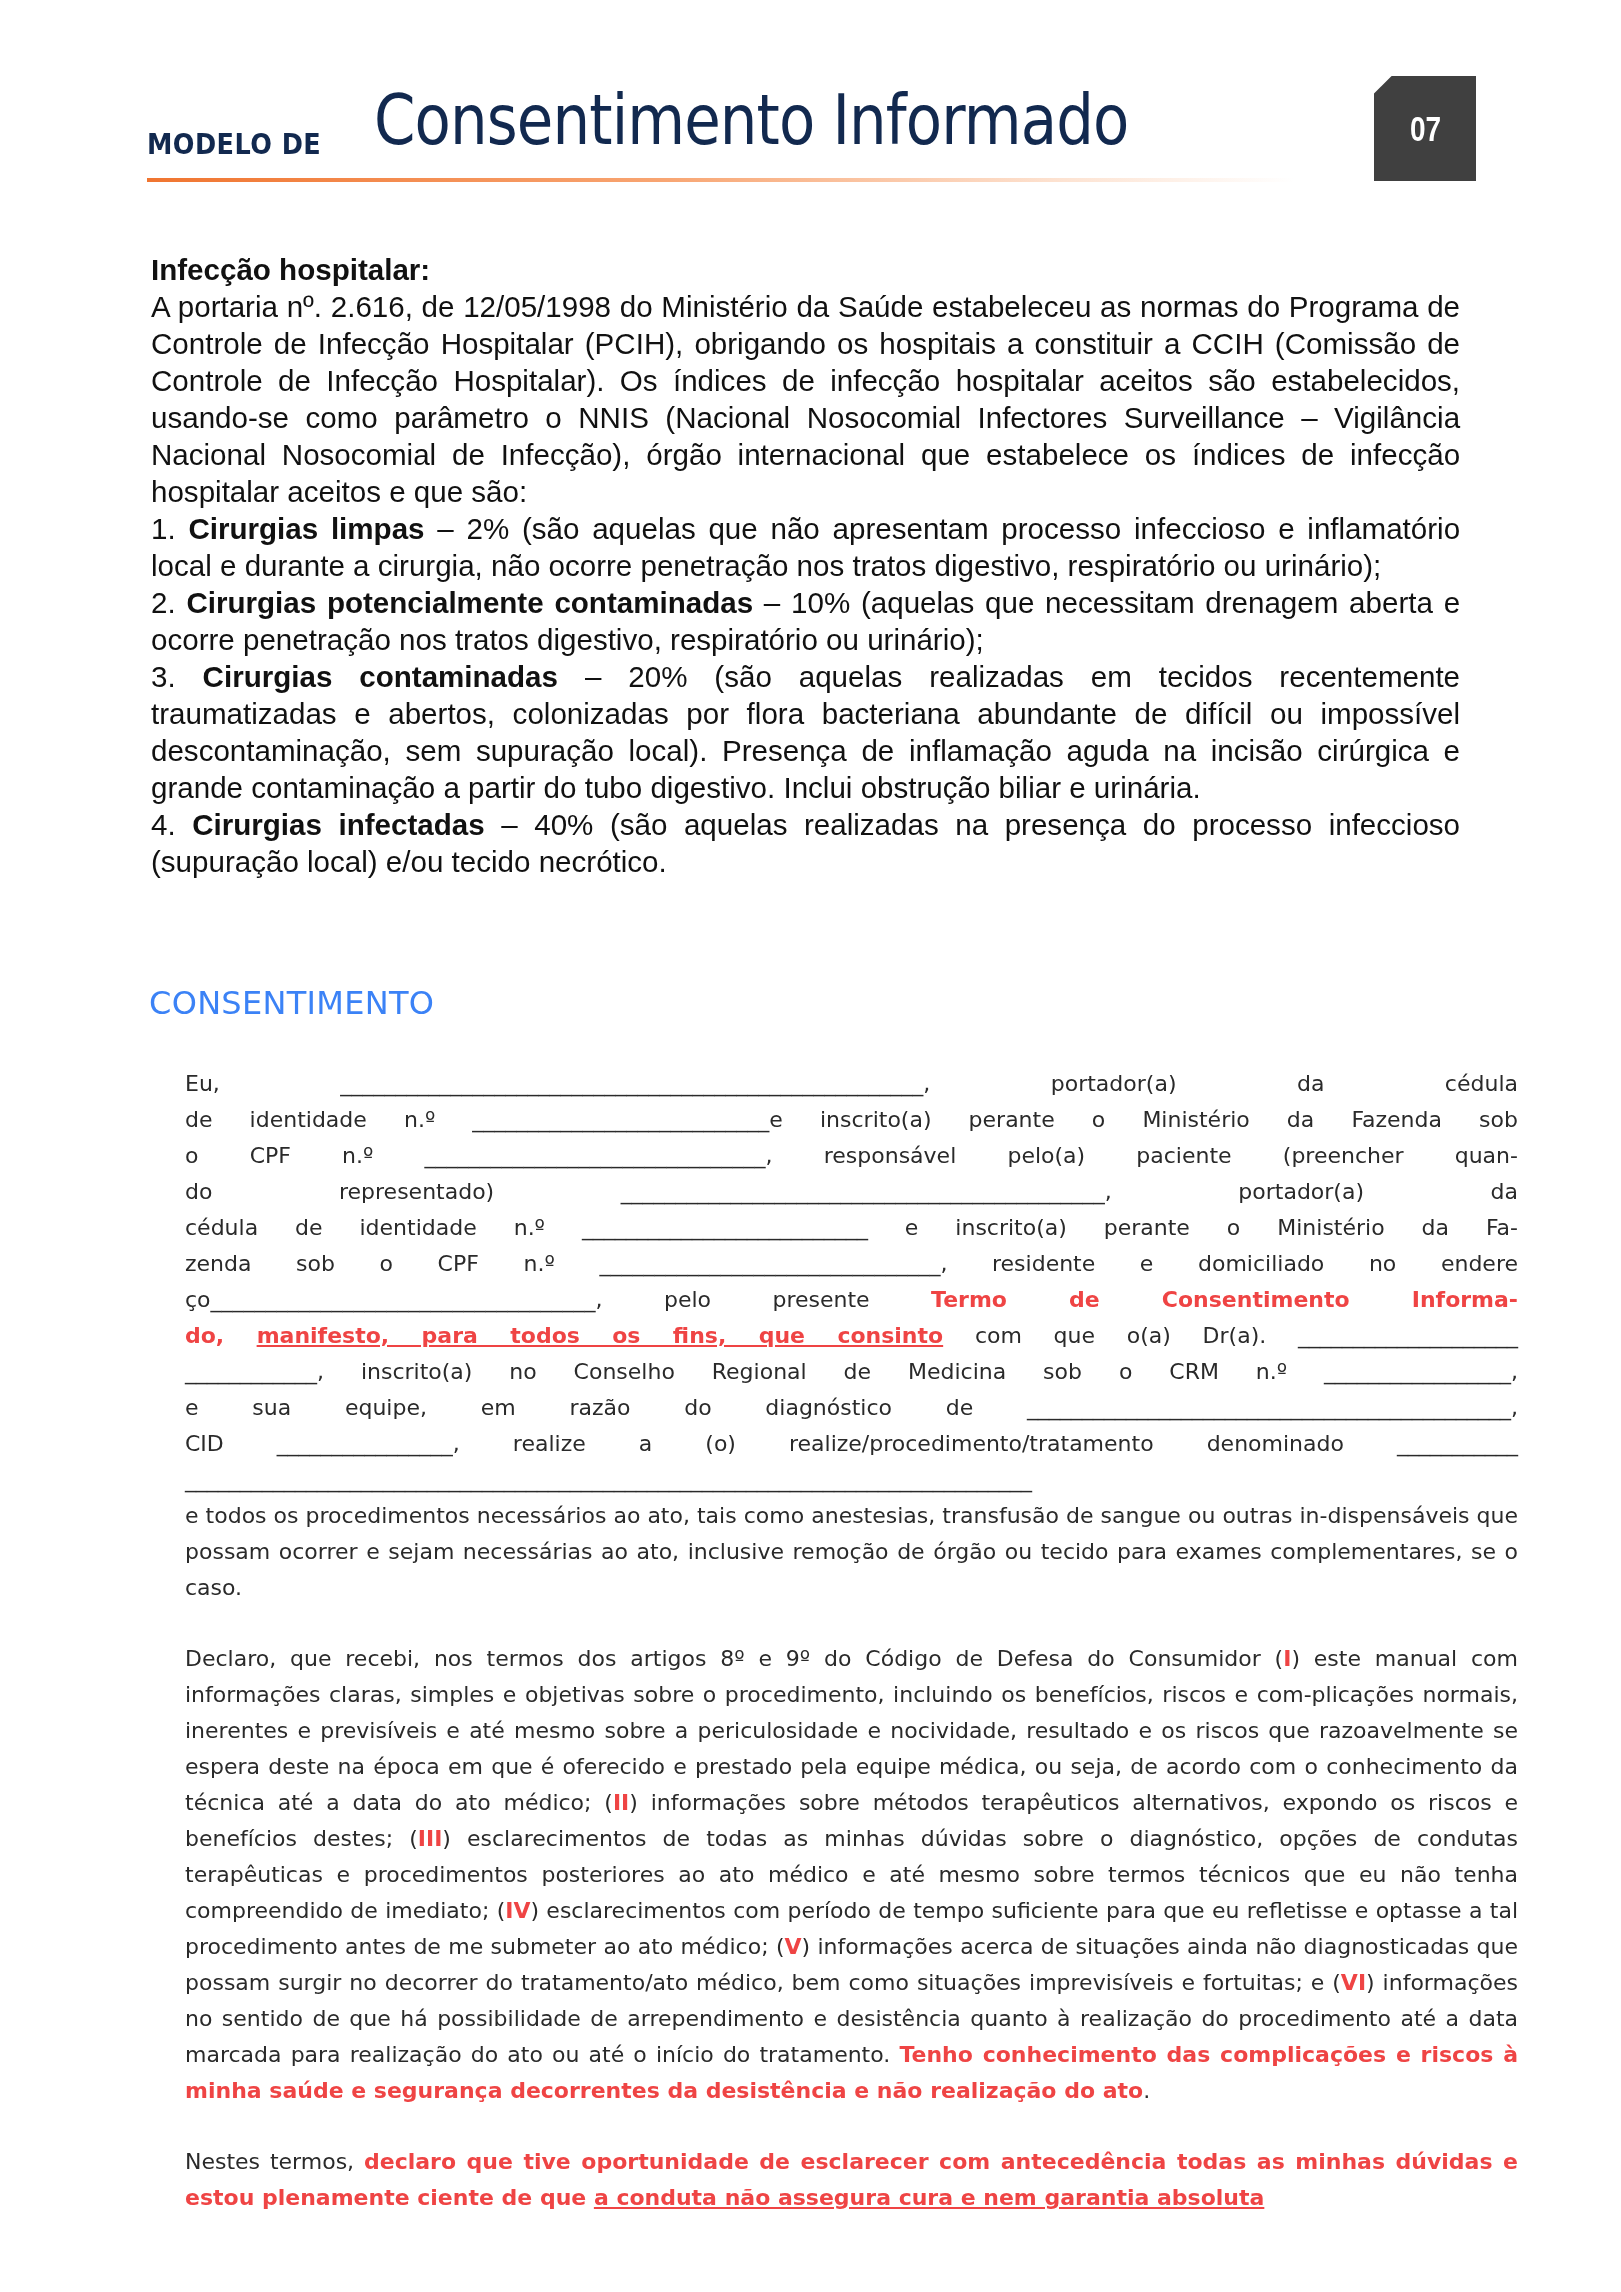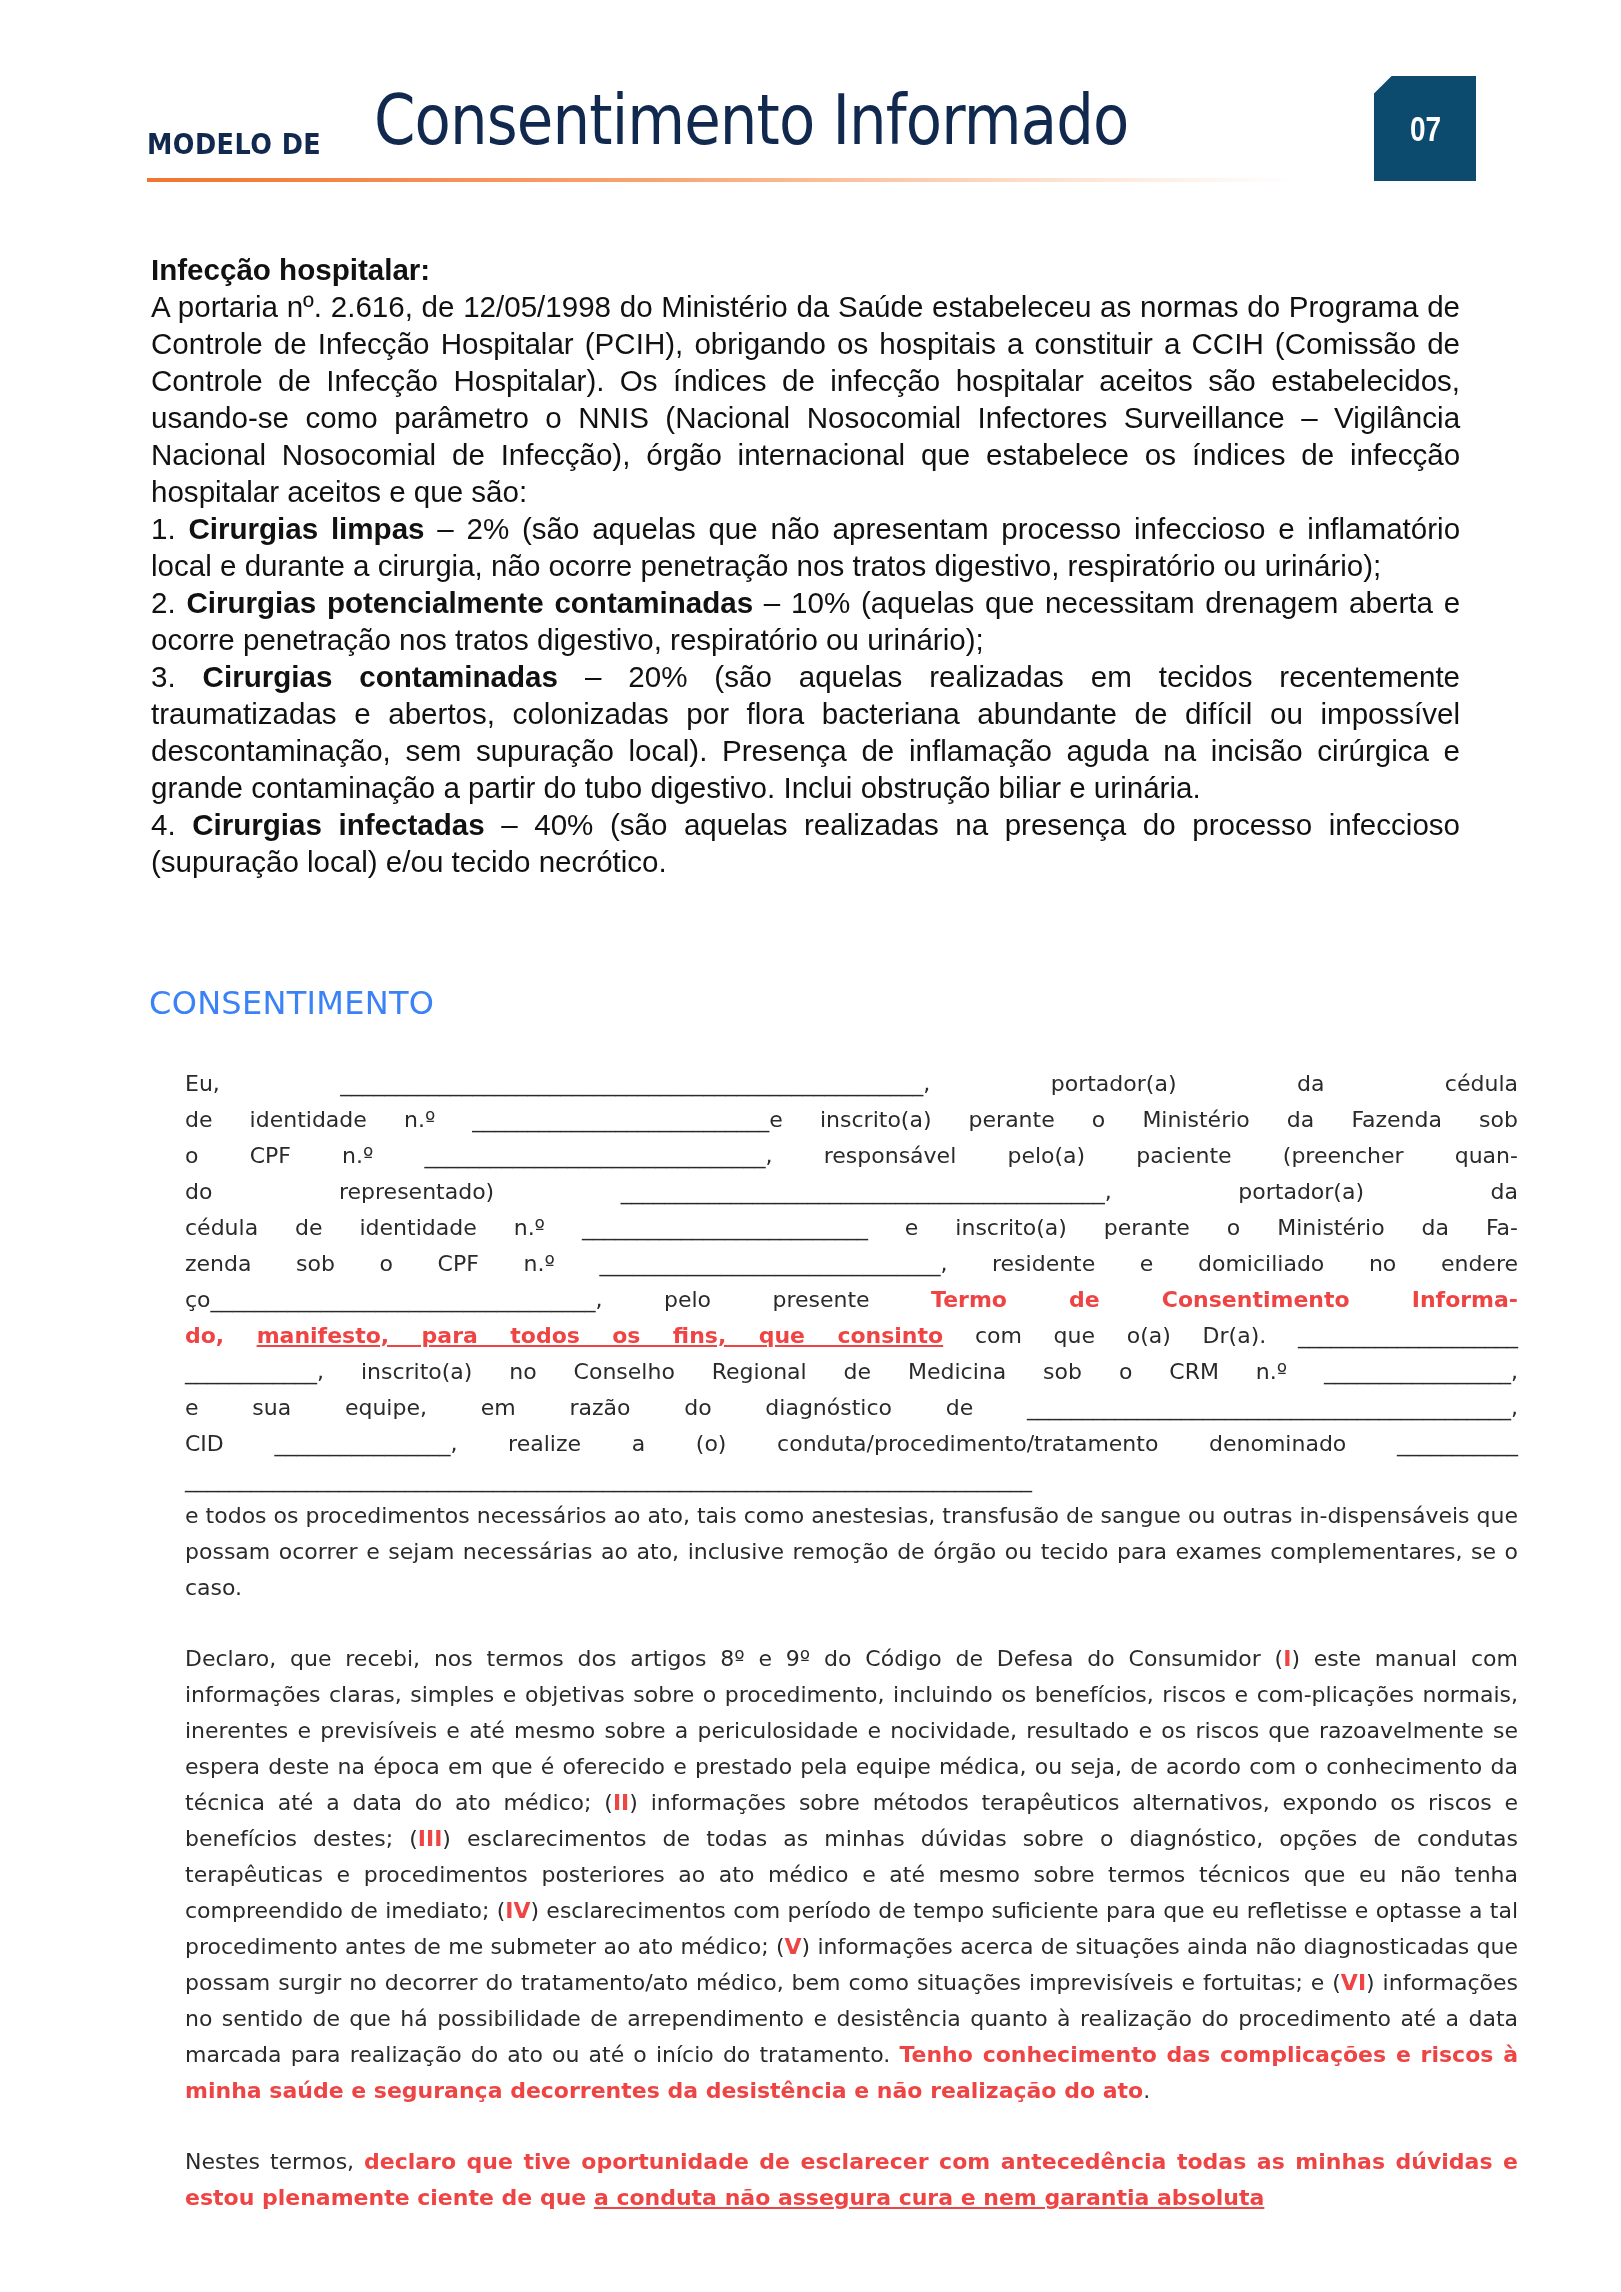--- a/index.html
+++ b/index.html
@@ -17,21 +17,21 @@
     font-family: "DejaVu Sans", sans-serif; font-weight: normal;
     font-size: 69px; color: #12294f; letter-spacing: -1px;
     transform: scaleX(0.86); transform-origin: left top; line-height: 1;
   }
   .title-rule {
     position: absolute; left: 0; top: 102px; width: 1147px; height: 3.9px;
     background: linear-gradient(to right, #f07530 0%, #f8a572 45%, #fde3d2 80%, #ffffff 100%);
   }
   .page-badge {
     position: absolute; left: 1227px; top: 0; width: 102px; height: 105px;
-    background: #0c4a6e;
+    background: #404040;
     clip-path: polygon(17.6px 0, 100% 0, 100% 100%, 0 100%, 0 17.6px);
     display: flex; align-items: center; justify-content: center;
   }
   .page-badge span {
     font-family: "Liberation Sans", sans-serif; font-weight: bold;
     color: #ffffff; font-size: 35px; transform: scaleX(0.8);
   }
 
   .infec {
     position: absolute; left: 151px; top: 251px; width: 1329px;
@@ -88,21 +88,21 @@
     <span class="line">Eu, _____________________________________________________, portador(a) da cédula</span>
     <span class="line">de identidade n.º ___________________________e inscrito(a) perante o Ministério da Fazenda sob</span>
     <span class="line">o CPF n.º _______________________________, responsável pelo(a) paciente (preencher quan-</span>
     <span class="line">do representado) ____________________________________________, portador(a) da</span>
     <span class="line">cédula de identidade n.º __________________________ e inscrito(a) perante o Ministério da Fa-</span>
     <span class="line">zenda sob o CPF n.º _______________________________, residente e domiciliado no endere</span>
     <span class="line"><span>ço___________________________________, pelo presente </span><b>Termo de Consentimento Informa-</b></span>
     <span class="line"><b>do, </b><b><u>manifesto, para todos os fins, que consinto</u></b><span> com que o(a) Dr(a). ____________________</span></span>
     <span class="line">____________, inscrito(a) no Conselho Regional de Medicina sob o CRM n.º _________________,</span>
     <span class="line">e sua equipe, em razão do diagnóstico de ____________________________________________,</span>
-    <span class="line">CID ________________, realize a (o) conduta/procedimento/tratamento denominado ___________</span>
+    <span class="line">CID ________________, realize a (o) realize/procedimento/tratamento denominado ___________</span>
     <span class="line">_____________________________________________________________________________</span>
   </div>
   <p>e todos os procedimentos necessários ao ato, tais como anestesias, transfusão de sangue ou outras in-dispensáveis  que possam ocorrer e sejam necessárias ao ato, inclusive remoção de órgão ou tecido para exames complementares, se o caso.</p>
   <div class="gap"></div>
   <p><span>Declaro, que recebi, nos termos dos artigos 8º e 9º do Código de Defesa do Consumidor (</span><b>I</b><span>) este manual com informações claras, simples e objetivas sobre o procedimento, incluindo os benefícios, riscos e com-plicações normais, inerentes e previsíveis e até mesmo sobre a periculosidade e nocividade, resultado e os riscos que razoavelmente se espera deste na época em que é oferecido e prestado pela equipe médica, ou seja, de acordo com o conhecimento da técnica até a data do ato médico; (</span><b>II</b><span>) informações  sobre métodos terapêuticos alternativos, expondo os riscos e benefícios destes; (</span><b>III</b><span>) esclarecimentos de todas as minhas dúvidas sobre o diagnóstico, opções de condutas terapêuticas e procedimentos posteriores ao ato médico e até mesmo sobre termos técnicos que eu não tenha compreendido de imediato; (</span><b>IV</b><span>) esclarecimentos com período de tempo suficiente para que eu refletisse e optasse a tal procedimento antes de me submeter ao ato médico; (</span><b>V</b><span>) informações acerca de situações ainda não diagnosticadas que possam surgir no decorrer do tratamento/ato médico, bem como situações imprevisíveis e fortuitas; e (</span><b>VI</b><span>) informações no sentido de que há possibilidade de arrependimento e desistência quanto à realização do procedimento até a data marcada para realização do ato ou até o início do tratamento. </span><b>Tenho conhecimento das complicações e riscos à minha saúde e segurança decorrentes da desistência e não realização do ato</b><span>.</span></p>
   <div class="gap"></div>
   <p><span>Nestes termos, </span><b>declaro que tive oportunidade de esclarecer com antecedência todas as minhas dúvidas e estou plenamente ciente de que </b><b><u>a conduta não assegura cura e nem garantia absoluta</u></b></p>
 </div>
 
 

